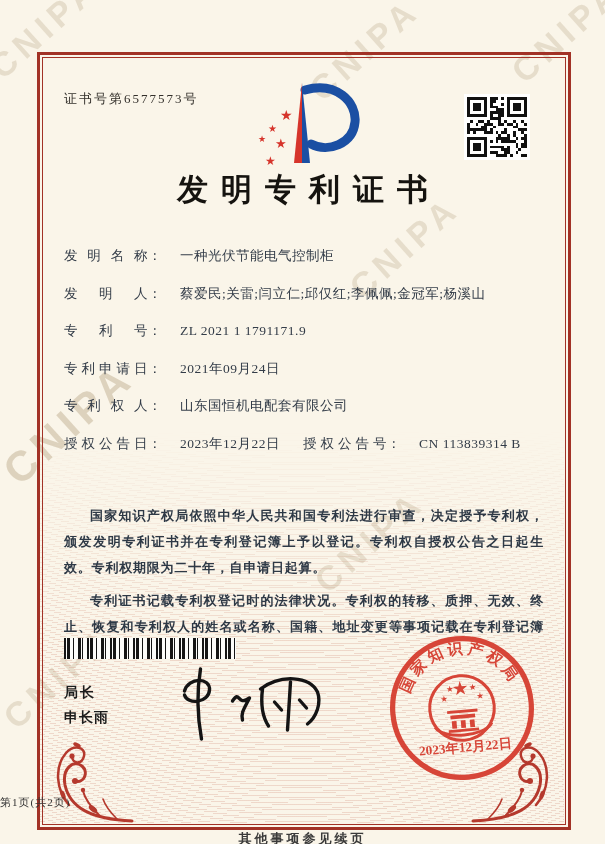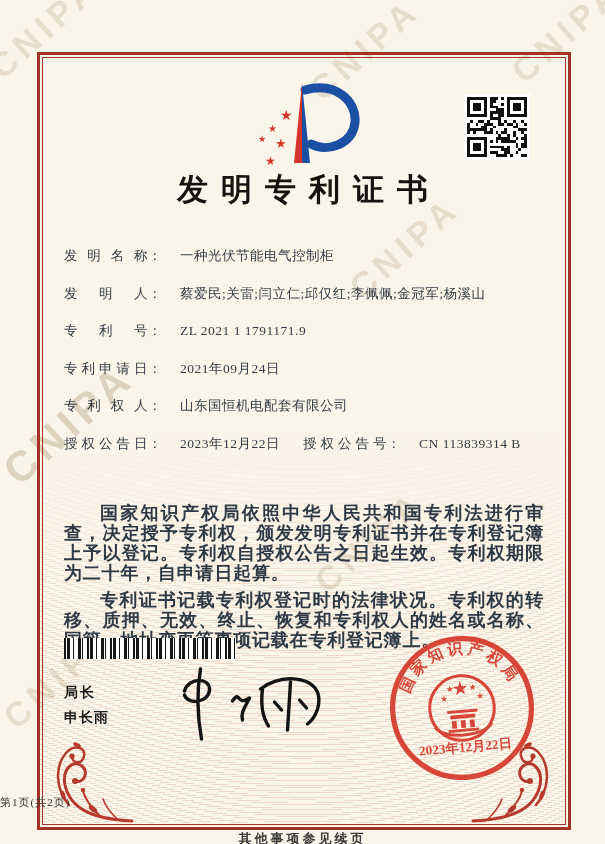--- a/index.html
+++ b/index.html
@@ -47,21 +47,21 @@
 
   .fields{position:absolute;left:64px;top:244px;width:482px;z-index:2;
       font-size:13.5px;color:#333c48;letter-spacing:.5px;}
   .row{height:24px;line-height:24px;margin-bottom:13.5px;white-space:nowrap;position:relative;}
   .lbl{display:inline-block;width:84px;text-align:justify;text-align-last:justify;
       vertical-align:top;}
   .val{margin-left:18px;}
   .grp2{position:absolute;left:239px;top:0;}
 
   .paras{position:absolute;left:64px;top:503px;width:480px;z-index:2;
-      font-size:18px;font-weight:700;line-height:20px;letter-spacing:.8px;
+      font-size:13px;font-weight:700;line-height:26px;letter-spacing:.8px;
       color:#2e3946;text-align:justify;}
   .paras p{margin:0 0 7px 0;text-indent:2em;}
 
   .barcode{position:absolute;left:64px;top:638px;width:172px;height:21px;z-index:2;
       background:
       repeating-linear-gradient(90deg,#161616 0 2px,#fdfdfb 2px 3px,#161616 3px 6px,
         #fdfdfb 6px 9px,#161616 9px 10px,#fdfdfb 10px 14px,#161616 14px 17px,
         #fdfdfb 17px 18px,#161616 18px 19px,#fdfdfb 19px 23px);}
 
   .signer-title{position:absolute;left:64px;top:684px;font:700 14px "Liberation Sans","DejaVu Sans",sans-serif;
@@ -123,20 +123,21 @@
     <g fill="#b5392d">
       <circle cx="36" cy="52" r="3"></circle>
       <circle cx="33" cy="27" r="2.6"></circle>
       <circle cx="44" cy="61" r="2.2"></circle>
       <ellipse cx="54" cy="80" rx="5" ry="2.6" transform="rotate(40 54 80)"></ellipse>
       <ellipse cx="24" cy="66" rx="4.6" ry="2.2" transform="rotate(70 24 66)"></ellipse>
       <ellipse cx="38" cy="16" rx="4" ry="2" transform="rotate(25 38 16)"></ellipse>
     </g>
   </svg>
 
+  <div class="cert-no">证书号第6577573号</div>
 
   <svg class="logo" width="106" height="88" viewBox="0 0 106 88">
     <path d="M49,10 C80,1 101,22 99,42 C97,64 72,73 55,64" stroke="#1b4fa3" stroke-width="9" fill="none" stroke-linecap="round"></path>
     <polygon points="46,3 38,83 46,83" fill="#d6342b"></polygon>
     <polygon points="46,3 46,83 54,83" fill="#1b4fa3"></polygon>
     <text x="24" y="40" font-size="14" fill="#d6342b">★</text>
     <text x="12" y="52" font-size="10" fill="#d6342b">★</text>
     <text x="2" y="62" font-size="9" fill="#d6342b">★</text>
     <text x="19" y="68" font-size="13" fill="#d6342b">★</text>
     <text x="9" y="85" font-size="12" fill="#d6342b">★</text>

